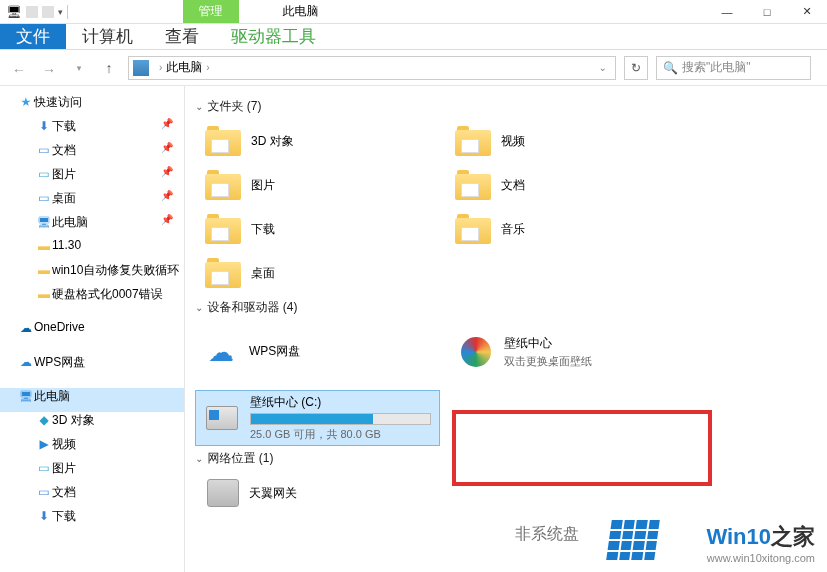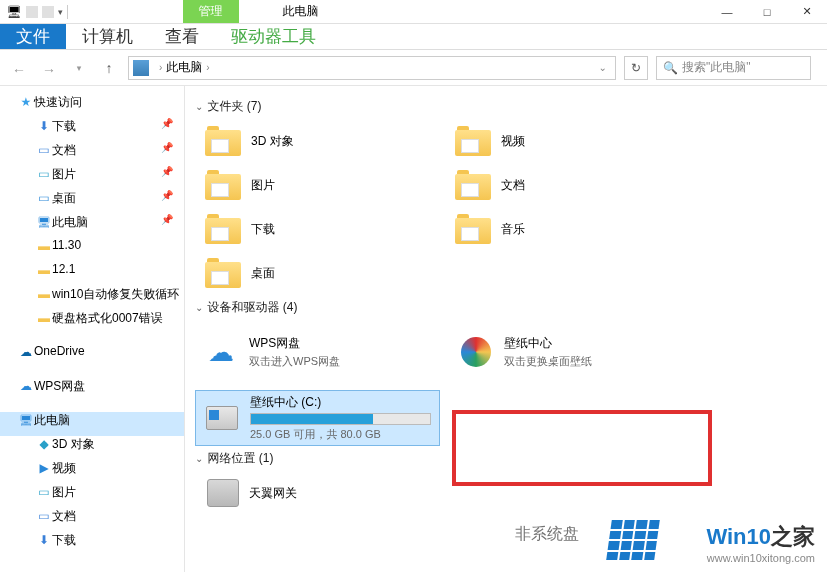--- a/index.html
+++ b/index.html
@@ -165,24 +165,20 @@
           <span class="i ic-pc"></span>
           <span>此电脑</span>
           <span class="pin">📌</span>
         </div>
         <div class="nav-item l2">
           <span class="i ic-folder"></span>
           <span>11.30</span>
         </div>
         <div class="nav-item l2">
           <span class="i ic-folder"></span>
-          <span>12.1</span>
-        </div>
-        <div class="nav-item l2">
-          <span class="i ic-folder"></span>
           <span>win10自动修复失败循环</span>
         </div>
         <div class="nav-item l2">
           <span class="i ic-folder"></span>
           <span>硬盘格式化0007错误</span>
         </div>
       </div>
     <div class="nav-group-gap"></div>
     <div class="nav-item">
       <span class="i ic-onedrive"></span>
@@ -292,21 +288,20 @@
 
     <div class="section-header">
       <span class="chev">⌄</span>
       <span>设备和驱动器 (4)</span>
     </div>
     <div class="drives">
       <div class="drive-card">
         <div class="drive-icon" style="color:#2a88d8;font-size:26px;">☁</div>
         <div class="drive-body">
           <div class="drive-title">WPS网盘</div>
-          <div class="drive-sub">双击进入WPS网盘</div>
         </div>
       </div>
       <div class="drive-card">
         <div class="drive-icon" style="position:relative;">
           <div style="width:30px;height:30px;border-radius:50%;background:conic-gradient(#e03030,#f5c551,#2aa060,#2a88d8,#e03030);"></div>
         </div>
         <div class="drive-body">
           <div class="drive-title">壁纸中心</div>
           <div class="drive-sub">双击更换桌面壁纸</div>
         </div>

